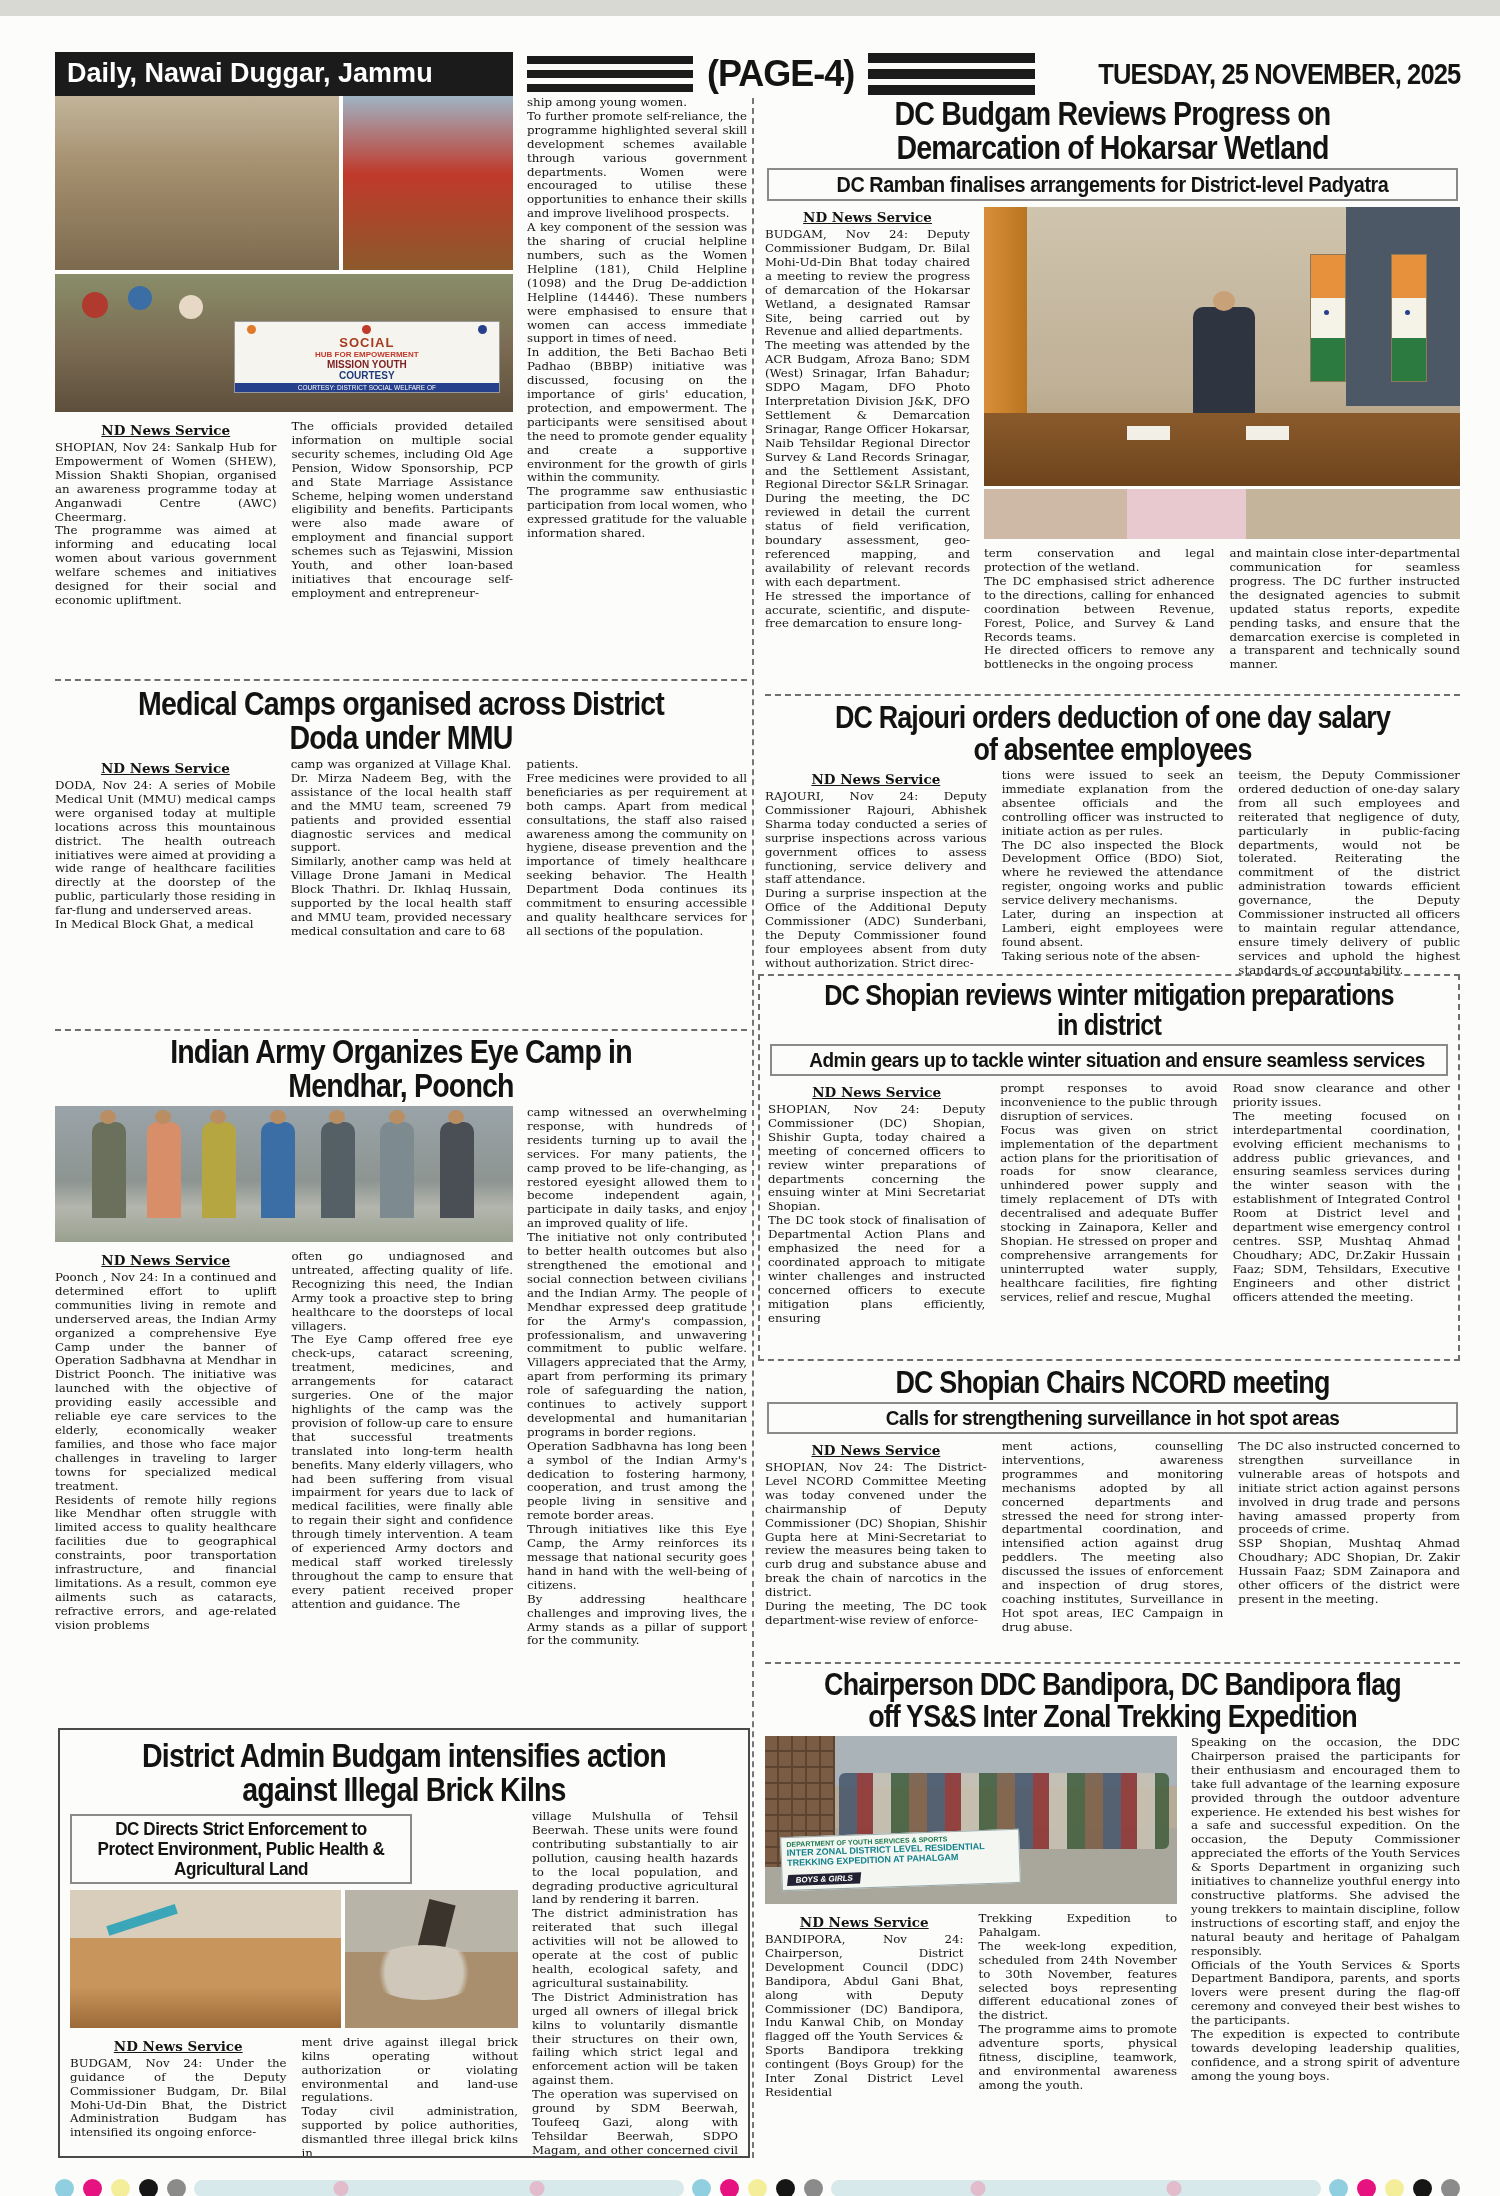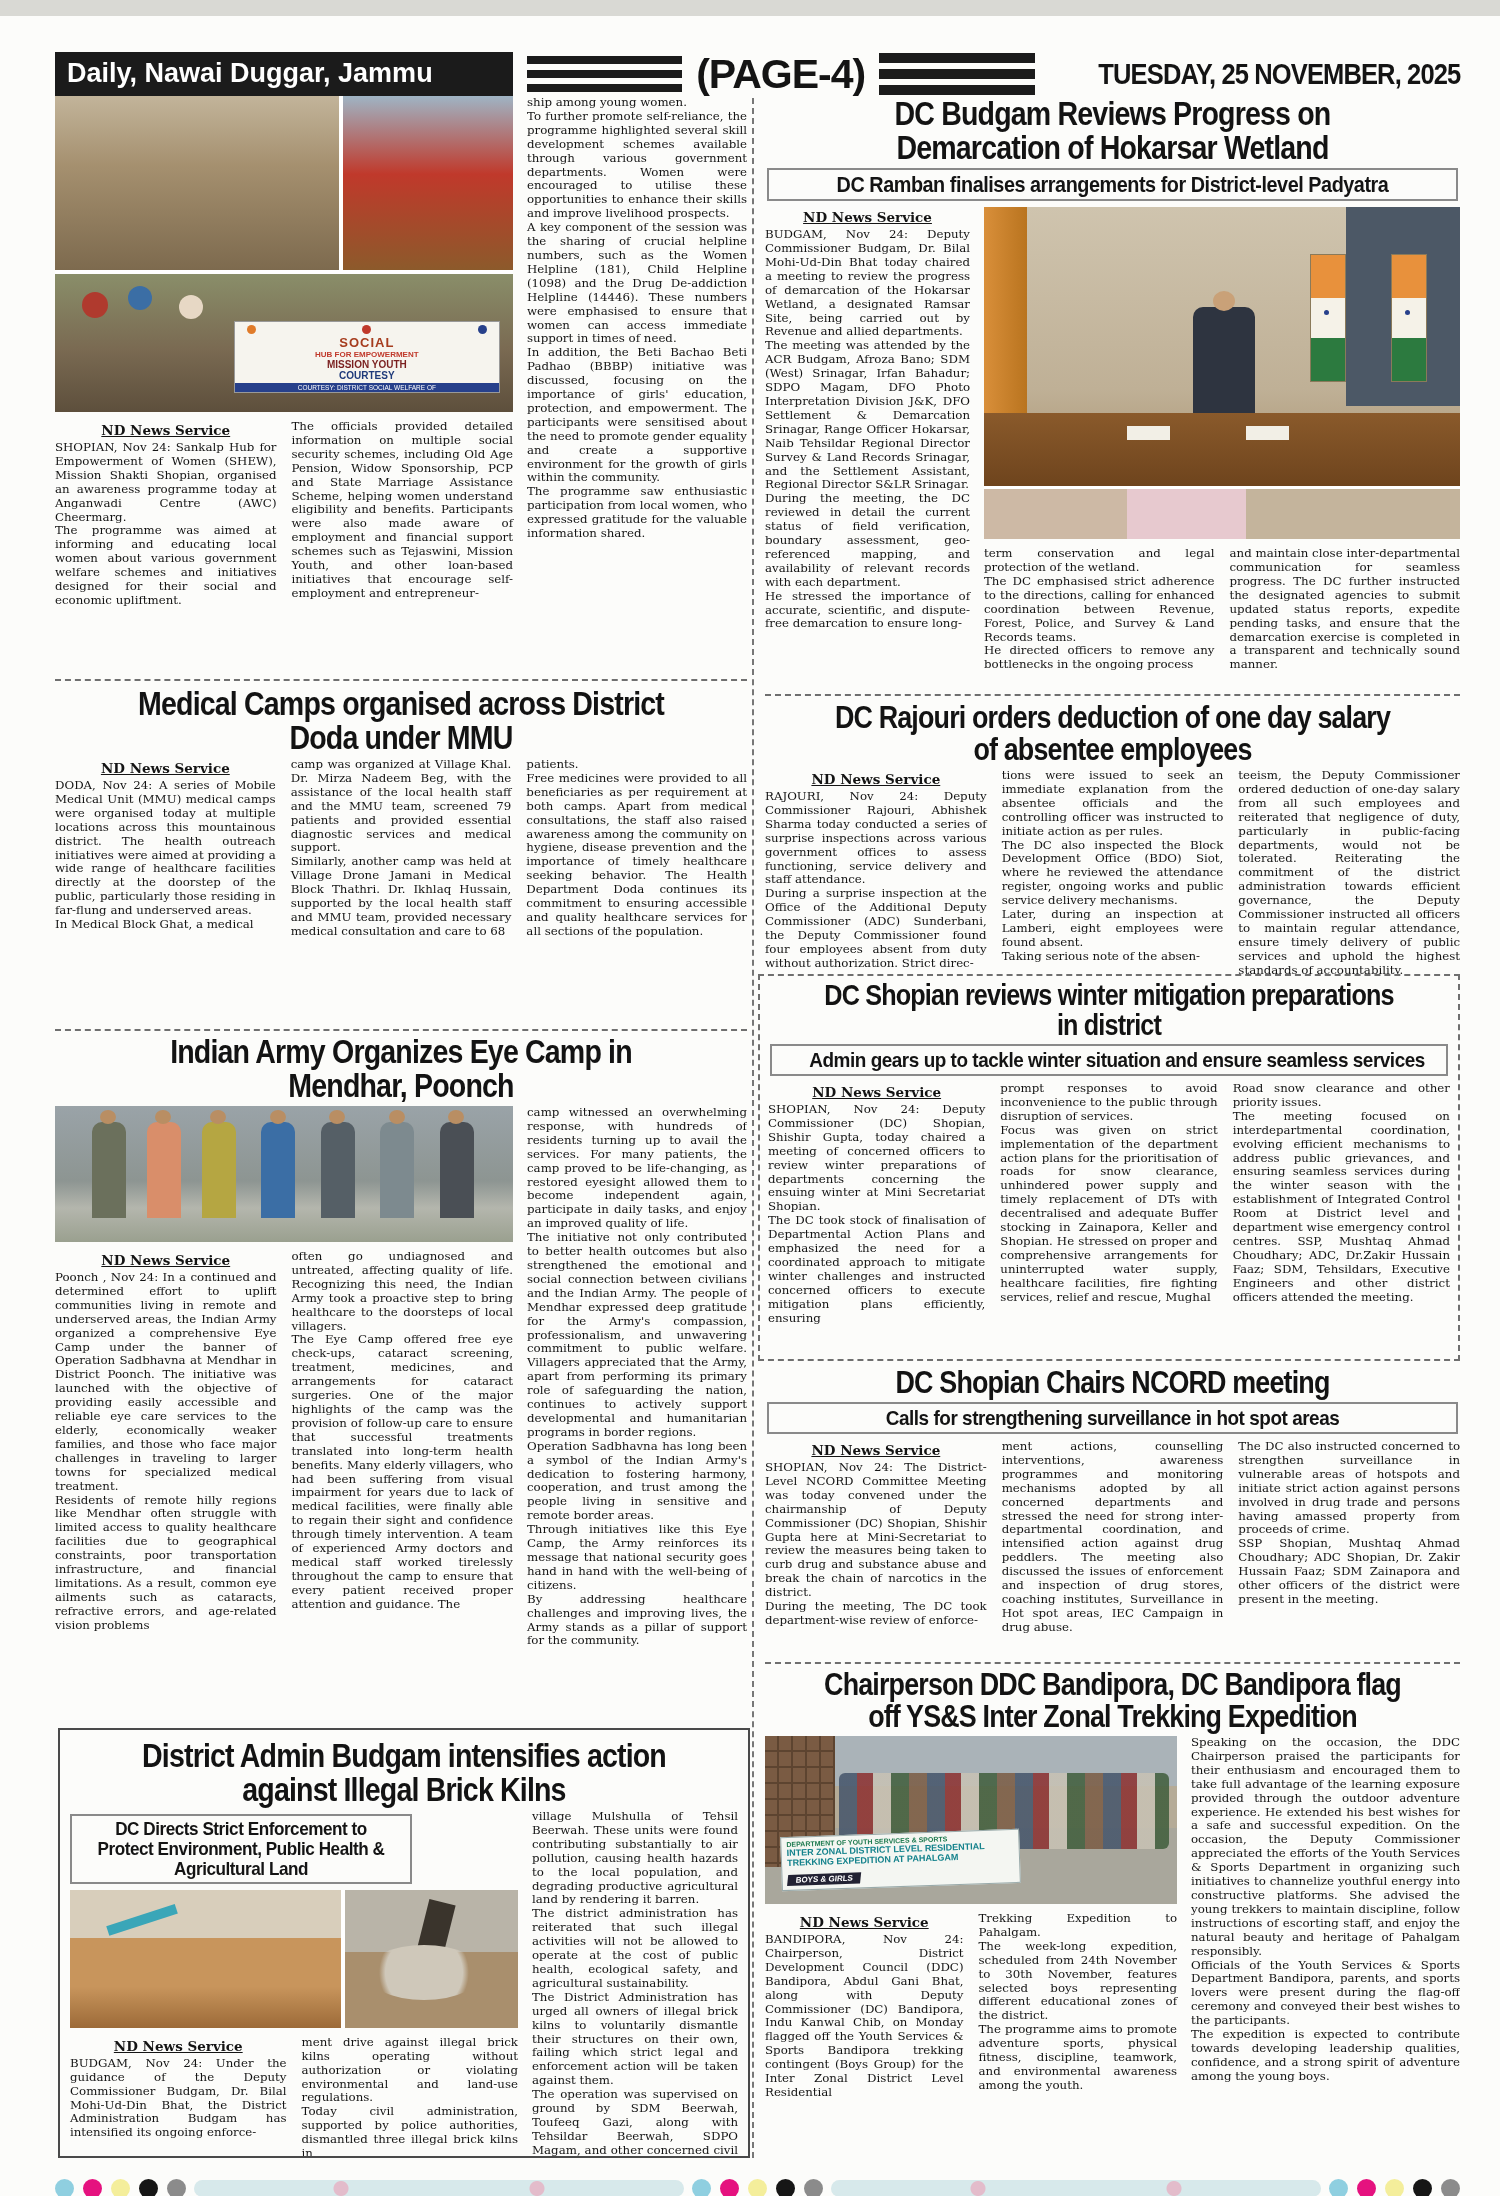--- a/index.html
+++ b/index.html
@@ -8,21 +8,21 @@
 
   
   .masthead{position:absolute;left:55px;top:36px;width:1405px;height:44px;
             display:flex;align-items:center;gap:14px;}
   .np-name{background:#1b1b1b;color:#fff;font-family:"Liberation Sans",sans-serif;
            font-weight:bold;font-size:27px;line-height:1;padding:8px 80px 10px 12px;
            white-space:nowrap;}
   .stripes{display:flex;flex-direction:column;gap:6px;width:200px;}
   .stripes i{display:block;height:8px;background:#1b1b1b;}
   .stripes.thick i{height:10px;}
-  .page-label{font-family:"Liberation Sans",sans-serif;font-weight:900;font-size:41px;
+  .page-label{font-family:"Liberation Sans",sans-serif;font-weight:900;font-size:36px;
               letter-spacing:-1px;white-space:nowrap;}
   .m-date{font-family:"Liberation Sans",sans-serif;font-weight:900;font-size:29px;
           letter-spacing:-1px;white-space:nowrap;transform:scaleX(.88);transform-origin:right;}
 
   
   .article{position:absolute;overflow:hidden;box-sizing:border-box;}
   .hl{margin:0 0 4px 0;font-family:"Liberation Sans",sans-serif;font-weight:900;
       text-align:center;line-height:1.0;color:#131313;}
   .hl>span{display:block;transform:scaleX(.84);transform-origin:50% 50%;letter-spacing:-1px;}
   .hl-34{font-size:34px;} .hl-32{font-size:32px;} .hl-30{font-size:30px;}

